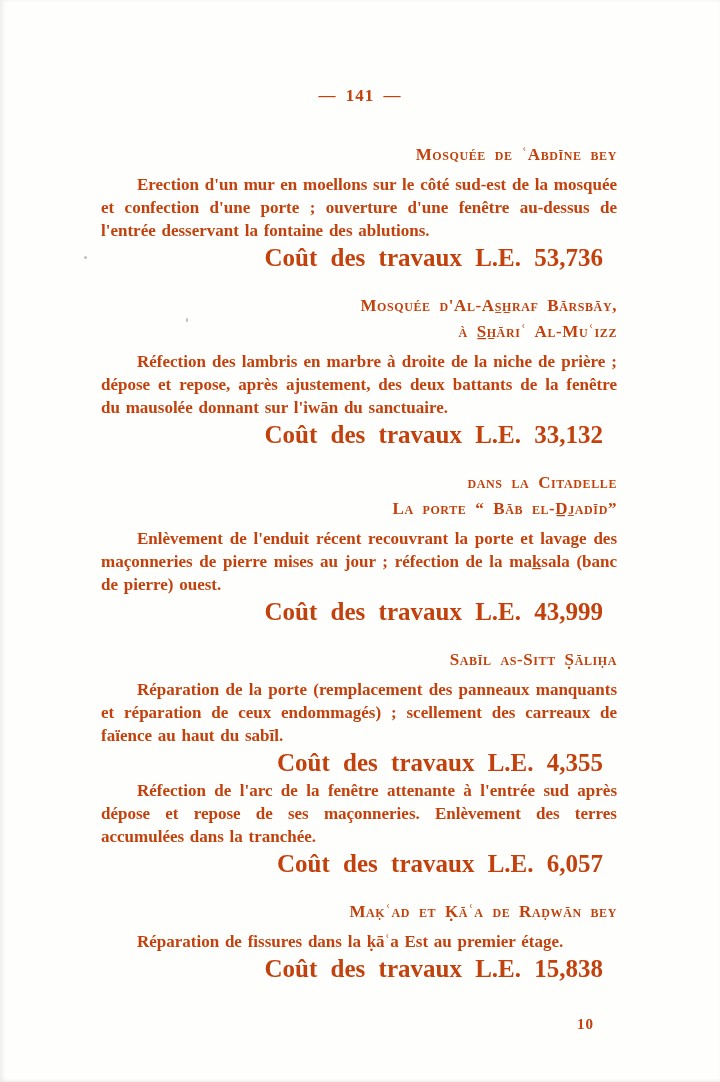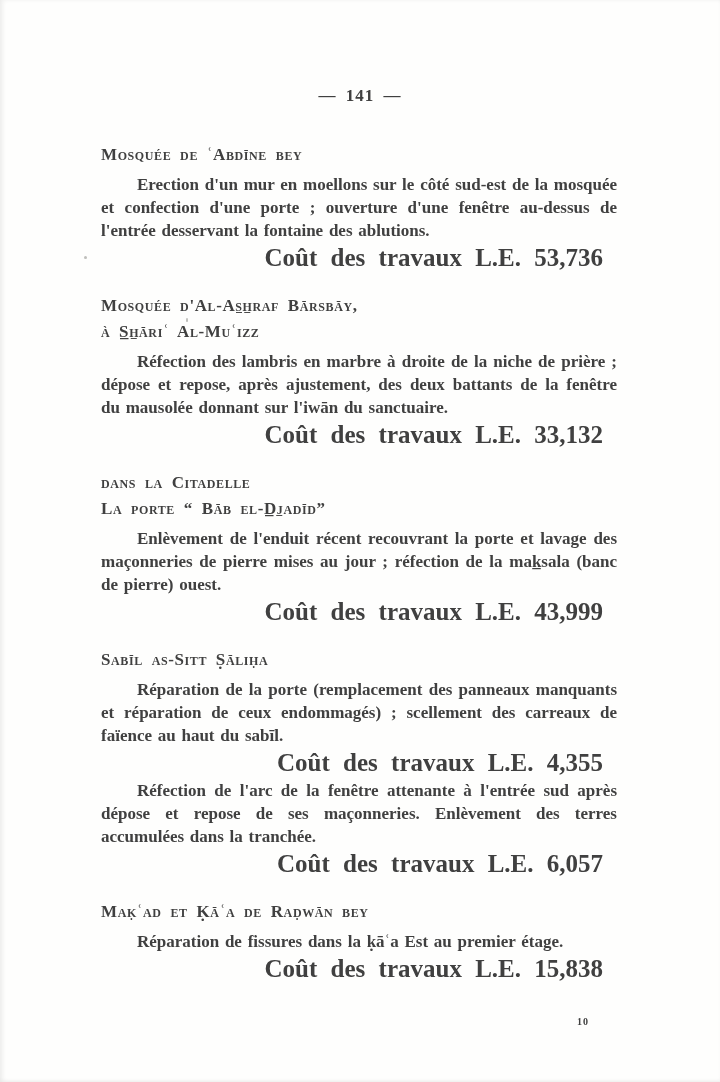--- a/index.html
+++ b/index.html
@@ -2,21 +2,21 @@
 <html><head>
 <meta charset="utf-8">
 <style>
   * { margin: 0; padding: 0; box-sizing: border-box; }
   html, body { background: #ffffff; }
   .page {
     position: relative;
     width: 720px;
     height: 1082px;
     background: #fefefd;
-    color: #404040;
+    color: #c2410c;
     font-family: "Liberation Serif", "DejaVu Serif", serif;
     font-weight: bold;
     overflow: hidden;
     padding-top: 86px;
     box-shadow: inset 3px 0 4px rgba(0,0,0,0.06), inset 0 -2px 3px rgba(0,0,0,0.03);
   }
   .content {
     width: 516px;
     margin-left: 101px;
   }
@@ -25,21 +25,21 @@
     line-height: 20px;
     text-align: center;
     letter-spacing: 1px;
     word-spacing: 4px;
     margin-bottom: 36px;
   }
   .section .heading {
     font-size: 17px;
     line-height: 26px;
     font-weight: bold;
-    text-align: left;
+    text-align: right;
     font-variant: small-caps;
     letter-spacing: 0.6px;
     word-spacing: 4px;
     margin: 24px 0 0 0;
   }
   .section:first-of-type .heading { margin-top: 0; }
   .heading .heading-line { display: block; }
   .section .body-text {
     margin: 5px 0 0 0;
     font-size: 17px;
@@ -53,21 +53,21 @@
     font-size: 25px;
     line-height: 23px;
     text-align: right;
     padding-right: 14px;
     word-spacing: 7px;
   }
   .signature-mark {
     position: absolute;
     top: 1016px;
     left: 577px;
-    font-size: 10px;
+    font-size: 15px;
     letter-spacing: 1px;
   }
   .speck {
     position: absolute;
     background: #8a8a85;
     border-radius: 50%;
     width: 3px;
     height: 3px;
     opacity: 0.55;
   }

